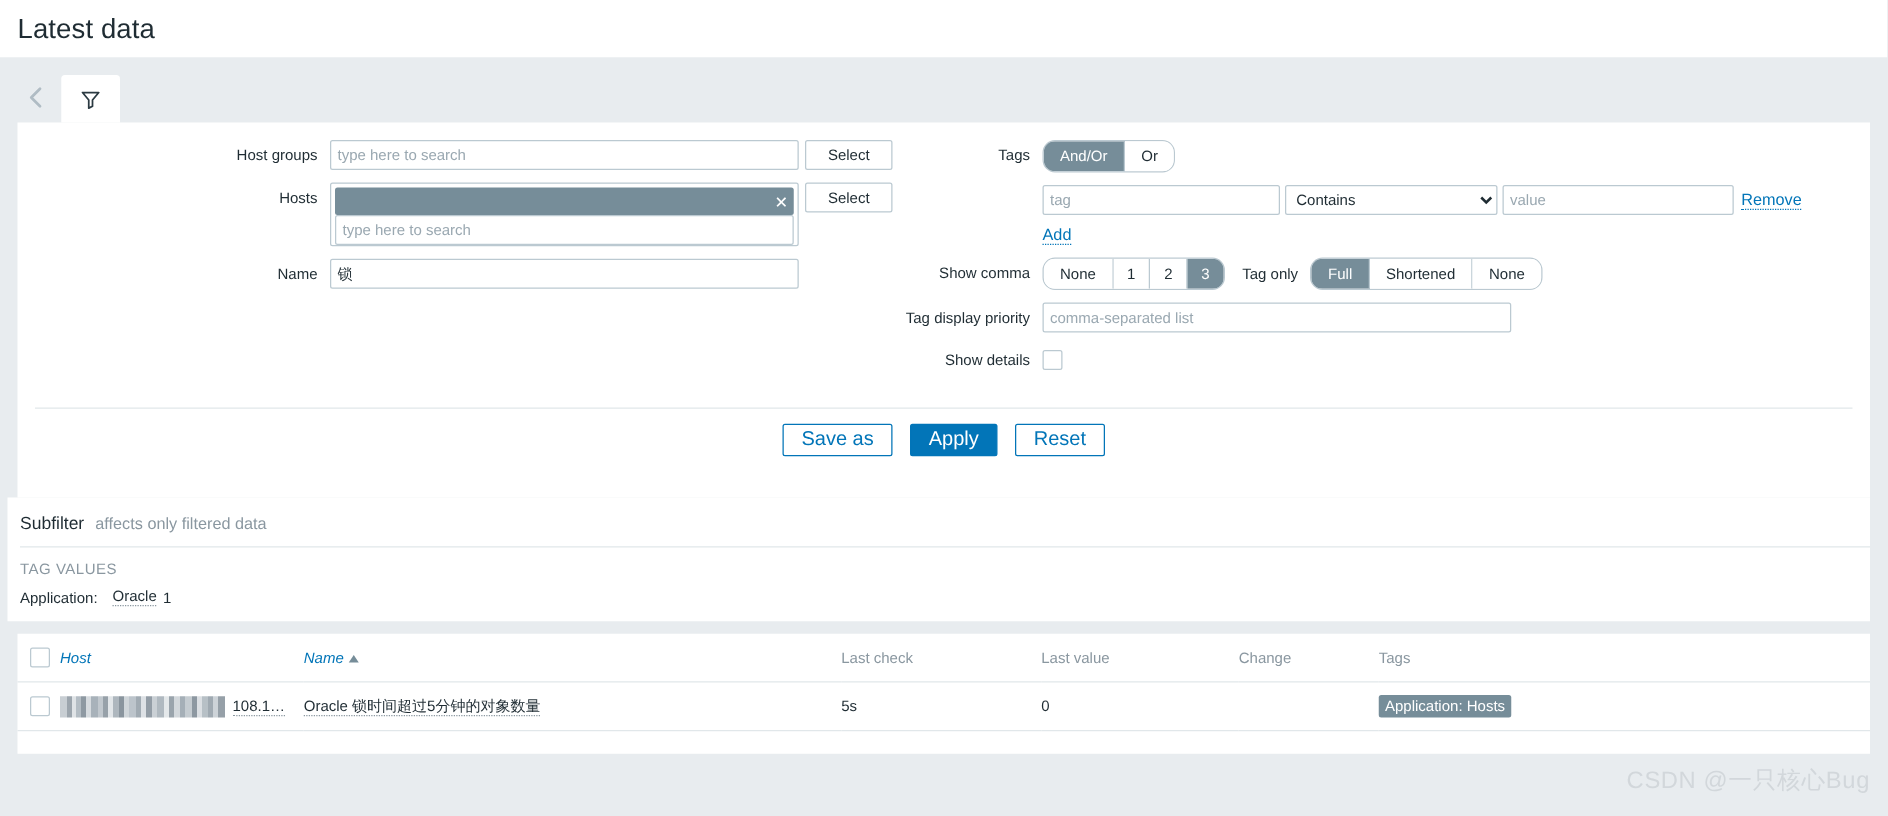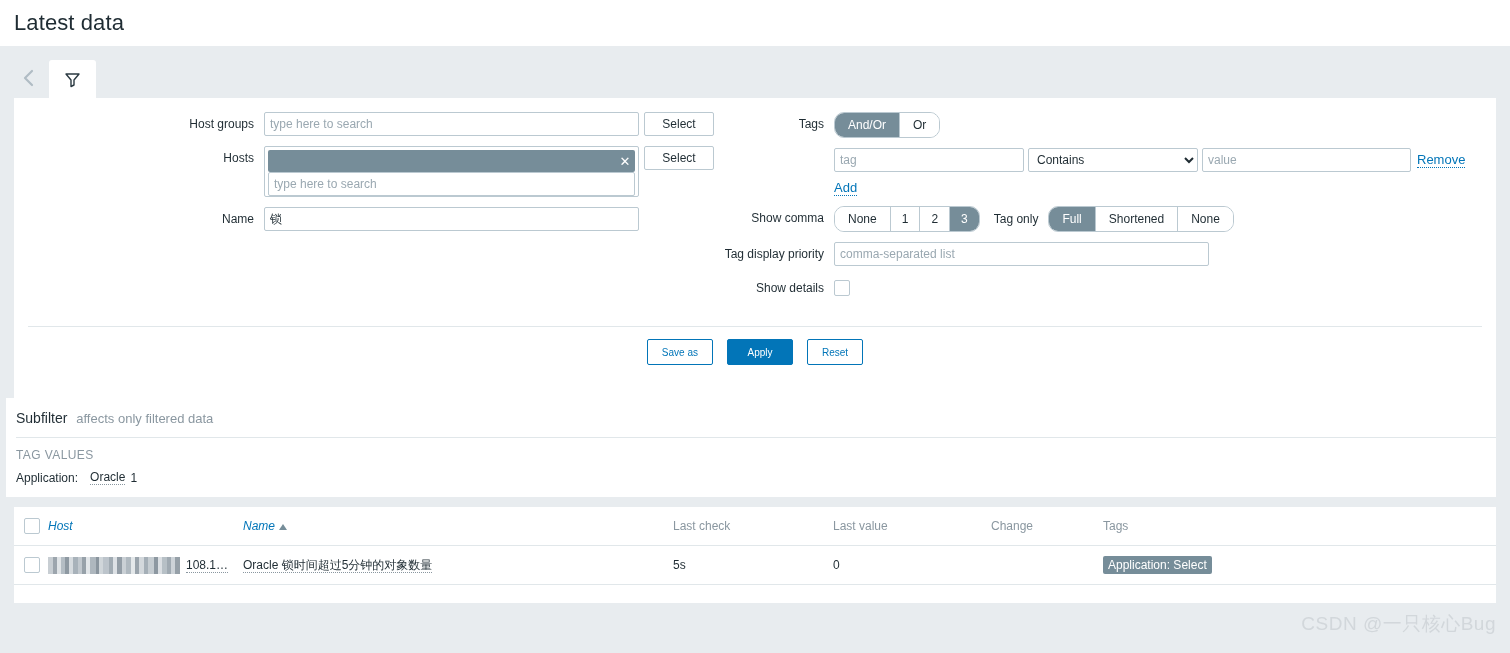--- a/index.html
+++ b/index.html
@@ -93,21 +93,21 @@
     height: 24px;
     padding: 0 5px;
     background: #fff;
     outline: none;
   }
   input::placeholder { color: #9aa8b1; }
 
   .inp-hostgroups { width: 375px; }
   .inp-name { width: 375px; }
   .inp-tag { width: 190px; }
-  .inp-value { width: 209px; }
+  .inp-value { width: 185px; }
   .inp-priority { width: 375px; }
 
   .btn-select {
     height: 24px;
     min-width: 70px;
     padding: 0 12px;
     margin-left: 5px;
     border: 1px solid #bbc9d1;
     border-radius: 2px;
     background: #fff;
@@ -244,21 +244,21 @@
     padding: 12px 0 14px 0;
     display: flex;
     justify-content: center;
     gap: 14px;
   }
   .btn {
     height: 26px;
     padding: 0 14px;
     border-radius: 2px;
     font-family: "Liberation Sans", "DejaVu Sans", sans-serif;
-    font-size: 10px;
+    font-size: 16px;
     cursor: pointer;
     border: 1px solid #0275b8;
     background: #fff;
     color: #0275b8;
   }
   .btn-primary {
     background: #0275b8;
     color: #fff;
     border-color: #0275b8;
     min-width: 66px;
@@ -545,21 +545,21 @@
           <td class="td-host">
             <span class="row-redact"></span><span class="hostlink">108.1…</span>
           </td>
           <td class="td-name">
             <span class="itemlink">Oracle 锁时间超过5分钟的对象数量</span>
           </td>
           <td class="td-lastcheck">5s</td>
           <td class="td-lastvalue">0</td>
           <td class="td-change"></td>
           <td class="td-tags">
-            <span class="tag-badge">Application: Select</span>
+            <span class="tag-badge">Application: Hosts</span>
           </td>
         </tr>
       </tbody>
     </table>
   </div>
 
   <div class="watermark">CSDN @一只核心Bug</div>
 
 </div>
 

